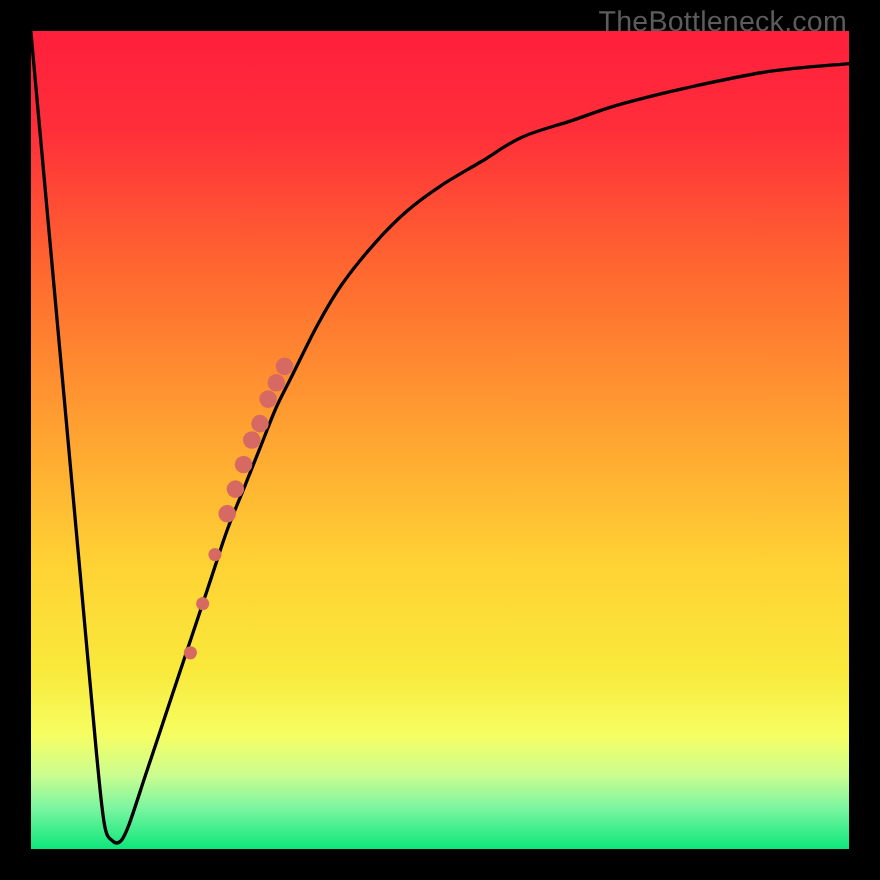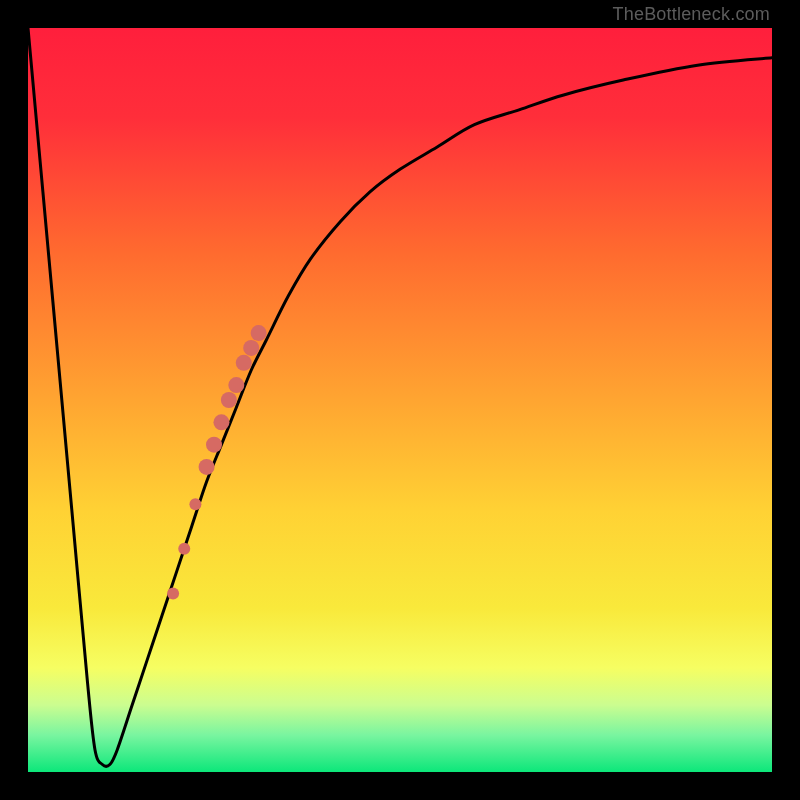--- a/index.html
+++ b/index.html
@@ -33,21 +33,21 @@
     position: absolute;
     left: 0; top: 0;
     width: 744px;
     height: 744px;
   }
   .watermark {
     position: absolute;
     top: 4px;
     right: 30px;
     color: #5c5c5c;
-    font-size: 18px;
+    font-size: 26px;
     letter-spacing: 0.2px;
     font-weight: 500;
     user-select: none;
   }
 </style>
 </head>
 <body>
 
 <div class="frame">
   <div class="plot">

